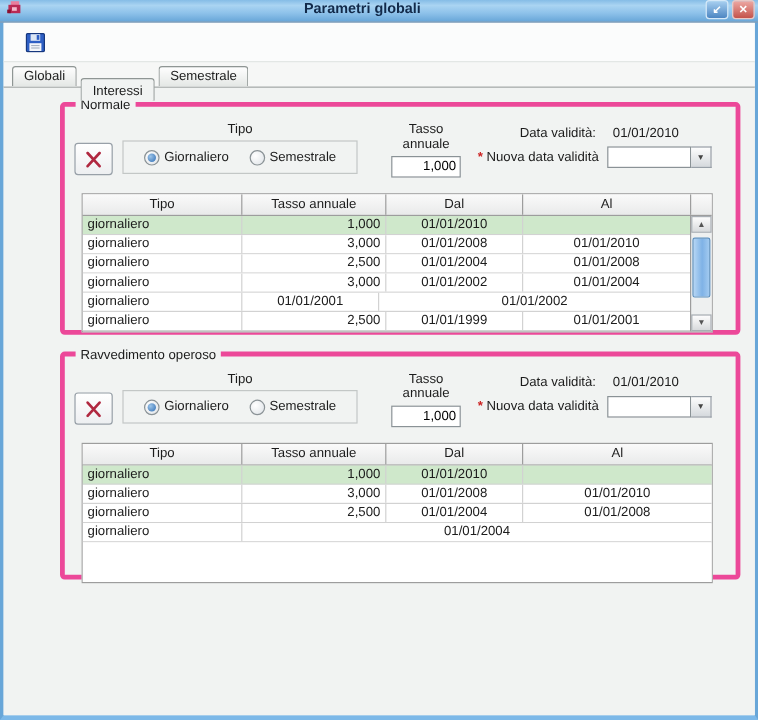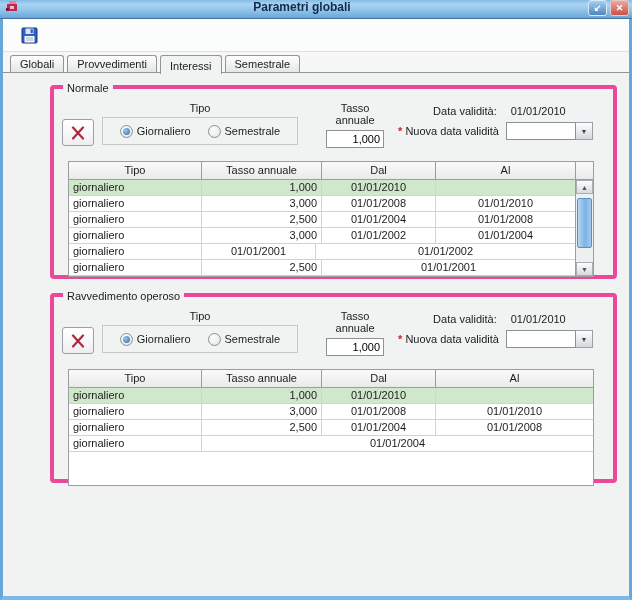--- a/index.html
+++ b/index.html
@@ -36,21 +36,21 @@
   }
   .toolbtn { width:22px; height:22px; border:none; background:transparent; padding:0;
     display:flex; align-items:center; justify-content:center; }
   
   .tabbar { height:20px; flex:0 0 20px; background:#f6f7f6; display:flex; align-items:flex-end;
     padding-left:7px; position:relative; z-index:2; }
   .tab {
     background:linear-gradient(#fefefe,#e4e7e5); border:1px solid #8f9694; border-bottom:none;
     border-radius:3px 3px 0 0; padding:2px 9px; margin-right:3px; position:relative; top:0;
   }
-  .tab.active { background:#f1f3f2; padding-top:4px; top:2px; z-index:3; }
+  .tab.active { background:#f1f3f2; padding-top:4px; top:12px; z-index:3; }
   .panel {
     flex:1; background:#f1f3f2; border-top:1px solid #8f9694; position:relative; z-index:1;
     padding:8px 12px 0 12px; overflow:hidden;
   }
   
   .groupbox {
     position:relative; border:4px solid #ec4899; border-radius:4px;
     margin:4px 0 0 35px; background:#f1f3f2;
   }
   .groupbox.g0 { height:186px; }
@@ -139,21 +139,20 @@
           <rect x="9.6" y="2.2" width="2.2" height="4" fill="#2e5fc4"></rect>
           <rect x="3.5" y="9" width="10" height="6.5" fill="#f4f6fa"></rect>
           <line x1="5" y1="11" x2="12" y2="11" stroke="#9aa6b8" stroke-width="0.8"></line>
           <line x1="5" y1="13" x2="12" y2="13" stroke="#9aa6b8" stroke-width="0.8"></line>
         </svg>
       </button>
     </div>
 
     <div class="tabbar">
       <div class="tab">Globali</div>
-      <div class="tab">Provvedimenti</div>
       <div class="tab active">Interessi</div>
       <div class="tab">Semestrale</div>
     </div>
 
     <div class="panel">
       <div id="sections">
           <div class="groupbox g0">
             <span class="group-label">Normale</span>
             <div class="form-row">
               <button class="del-btn">
@@ -227,20 +226,21 @@
                     <div class="td cflex a-center">01/01/2004</div>
                   </div>
                   <div class="tr">
                     <div class="td c0 a-left">giornaliero</div>
                     <div class="td c2 a-center">01/01/2001</div>
                     <div class="td cflex a-center">01/01/2002</div>
                   </div>
                   <div class="tr">
                     <div class="td c0 a-left">giornaliero</div>
                     <div class="td c1 a-right">2,500</div>
+                    <div class="td c2 a-center">01/01/1999</div>
                     <div class="td cflex a-center">01/01/2001</div>
                   </div>
                 </div>
                 <div class="vscroll">
                   <button class="sbtn">
                     <span>▲</span>
                   </button>
                   <div class="strack">
                     <div class="sthumb"></div>
                   </div>

